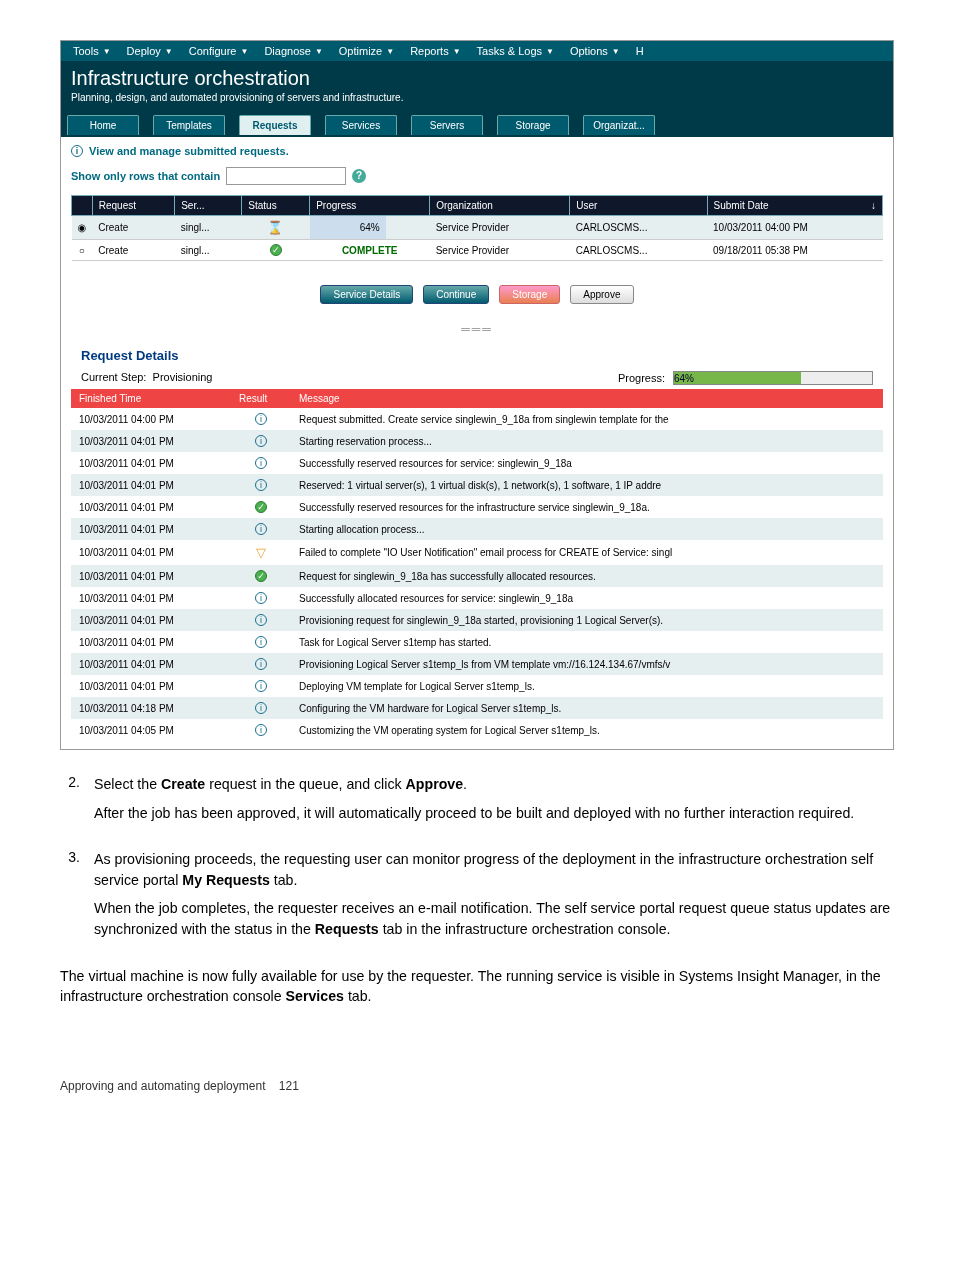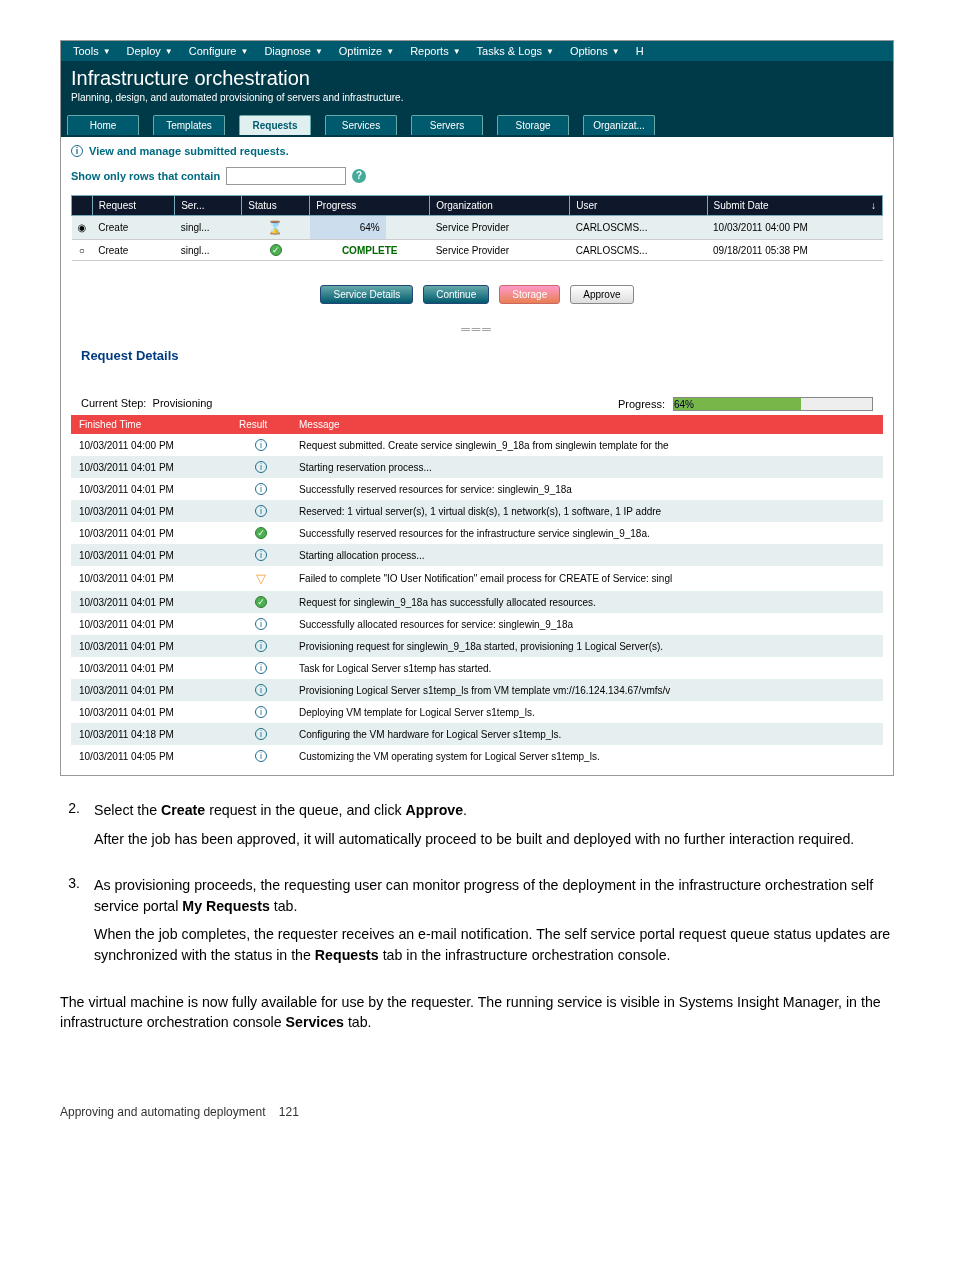--- a/index.html
+++ b/index.html
@@ -26,21 +26,21 @@
   .progress-cell { position: relative; width: 120px; }
   .progress-fill { position: absolute; left: 0; top: 0; bottom: 0; background: #cde; }
   .progress-text { position: relative; z-index: 1; text-align: center; display: block; }
   .complete-text { color: #006a00; font-weight: bold; text-align: center; display: block; }
   .btn-row { display: flex; justify-content: center; gap: 10px; margin-top: 24px; margin-bottom: 14px; }
   .btn { font-size: 10px; padding: 3px 12px; border: 1px solid #888; border-radius: 3px; cursor: pointer; background: linear-gradient(#fff,#ddd); }
   .btn.dark { background: linear-gradient(#6aa,#005a6e); color: #fff; border-color: #247; }
   .btn.orange { background: linear-gradient(#f9c,#e88050); color: #fff; border-color: #c66; }
   .divider-handle { text-align: center; padding: 4px; color: #888; letter-spacing: 2px; }
   .details-title { color: #003a80; font-weight: bold; font-size: 13px; padding: 8px 10px 6px; }
-  .details-meta { display: flex; justify-content: space-between; padding: 2px 10px 4px; font-size: 11px; margin-top: 26px; }
+  .details-meta { display: flex; justify-content: space-between; padding: 2px 10px 4px; font-size: 11px; }
   .prog-bar-wrap { width: 200px; height: 14px; background: #eee; border: 1px solid #888; position: relative; }
   .prog-bar-fill { position: absolute; left: 0; top: 0; bottom: 0; background: #77b648; }
   .prog-bar-text { position: relative; z-index: 1; text-align: center; font-size: 10px; line-height: 14px; color: #003; }
   .log-table { width: 100%; border-collapse: collapse; font-size: 10px; }
   .log-table th { background: #ef4444; color: #fff; font-weight: normal; text-align: left; padding: 4px 8px; }
   .log-table td { padding: 5px 8px; }
   .log-table tr.alt { background: #e6eff0; }
   .icon-circ { display: inline-block; width: 12px; height: 12px; border-radius: 50%; text-align: center; line-height: 10px; font-size: 9px; }
   .icon-info { border: 1.5px solid #1a6e8e; color: #1a6e8e; }
   .icon-success { background: #4caf50; color: #fff; border: 1px solid #2e7d32; }

